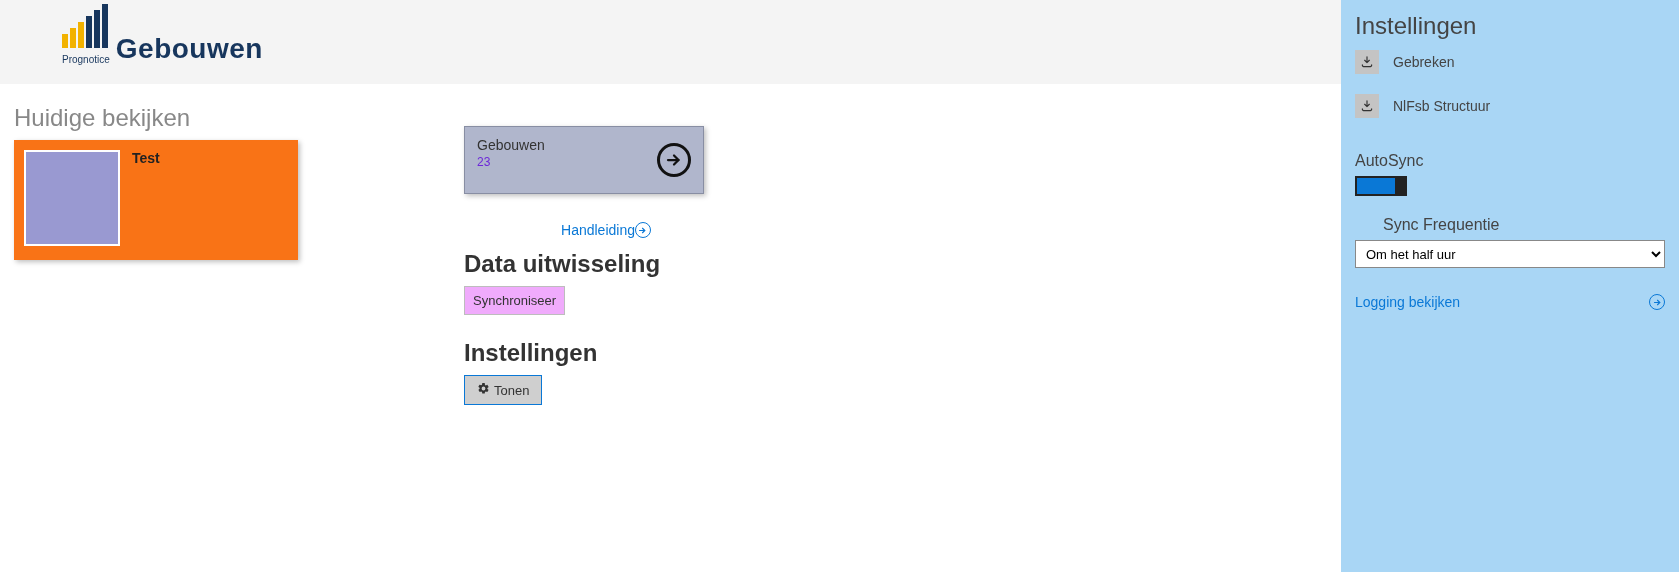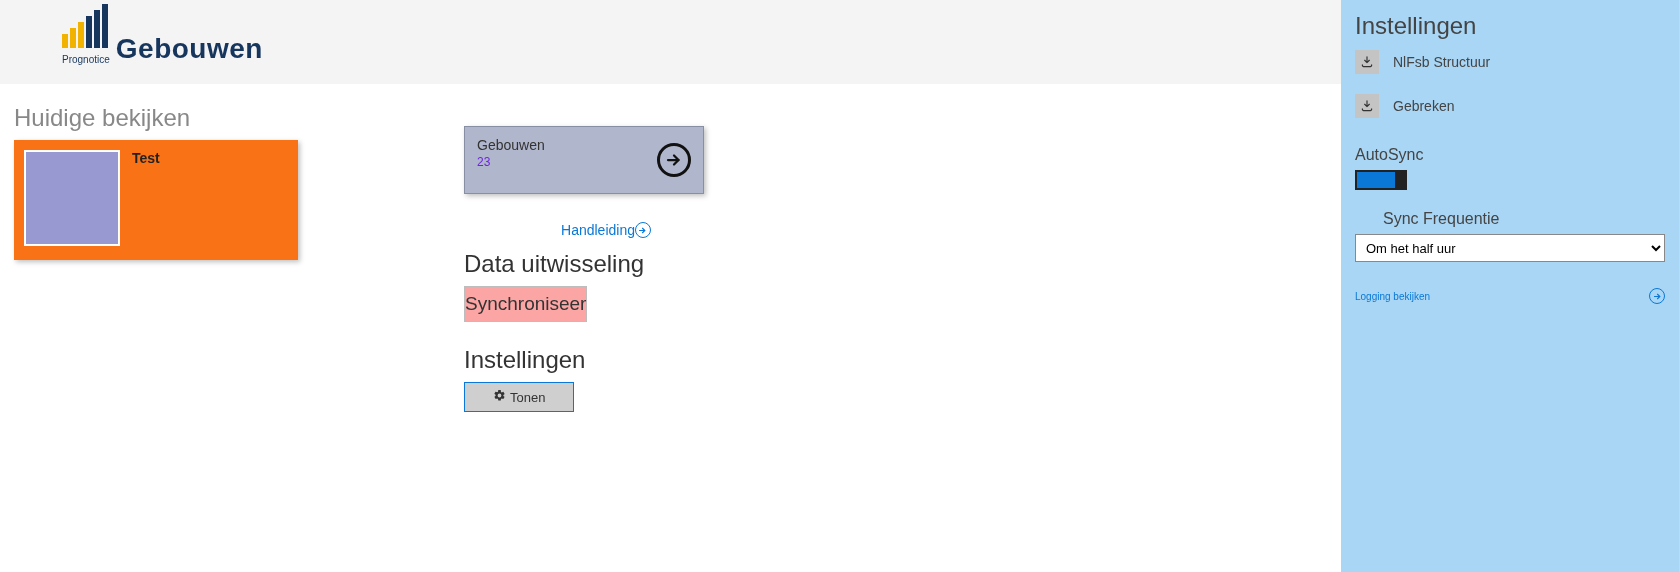--- a/index.html
+++ b/index.html
@@ -69,21 +69,21 @@
     flex-direction: column;
   }
   .section-title {
     font-size: 24px;
     font-weight: 300;
     color: #888888;
     margin: 10px 0 8px 0;
   }
   .section-title-dark {
     font-size: 24px;
-    font-weight: 400;
+    font-weight: 700;
     color: #333333;
     margin: 12px 0 8px 0;
   }
 
   .tile-test {
     width: 284px;
     height: 120px;
     background: #f97316;
     box-shadow: 2px 2px 5px rgba(0,0,0,0.25);
     padding: 10px;
@@ -154,34 +154,34 @@
     height: 16px;
     border: 1.5px solid #0a78d6;
     border-radius: 50%;
     display: flex;
     align-items: center;
     justify-content: center;
   }
   .link-row .link-icon svg { display:block; }
 
   .btn-grey {
-    background: #fca5a5;
+    background: #f0abfc;
     border: 1px solid #bdbdbd;
-    font-size: 19px;
+    font-size: 13px;
     color: #333;
-    padding: 6px 0;
+    padding: 6px 8px;
     cursor: pointer;
     width: fit-content;
   }
   .btn-grey-active {
     background: #cfcfcf;
     border: 1.5px solid #0a78d6;
     font-size: 13px;
     color: #333;
-    padding: 6px 28px;
+    padding: 6px 12px;
     cursor: pointer;
     width: fit-content;
     display: inline-flex;
     align-items: center;
     gap: 4px;
   }
 
   
   .sidebar {
     width: 338px;
@@ -213,21 +213,21 @@
     justify-content: center;
   }
   .sidebar .dl-label {
     font-size: 14px;
     color: #444;
   }
   .sidebar .sub-label {
     font-size: 16px;
     font-weight: 300;
     color: #444;
-    margin-top: 8px;
+    margin-top: 14px;
     margin-bottom: 6px;
   }
   .toggle {
     width: 52px;
     height: 20px;
     border: 2px solid #222;
     background: #0a78d6;
     position: relative;
     cursor: pointer;
   }
@@ -248,21 +248,21 @@
     padding: 2px 6px;
   }
   .sidebar-link-row {
     display: flex;
     align-items: center;
     justify-content: space-between;
     margin-top: 26px;
     cursor: pointer;
   }
   .sidebar-link-row .link {
-    font-size: 10px;
+    font-size: 14px;
     color: #0a78d6;
   }
 </style>
 </head>
 <body>
 
 <div class="app">
   <div class="main">
     <div class="topbar">
       <div class="logo">
@@ -332,31 +332,31 @@
   <div class="sidebar">
     <h2>Instellingen</h2>
 
     <div class="dl-item">
       <div class="dl-icon">
         <svg width="14" height="14" viewBox="0 0 24 24" fill="#333">
           <path d="M12 3v10m0 0l-4-4m4 4l4-4" stroke="#333" stroke-width="2" fill="none" stroke-linecap="round" stroke-linejoin="round"></path>
           <path d="M4 17c0 2 2 3 4 3h8c2 0 4-1 4-3" stroke="#333" stroke-width="2" fill="none" stroke-linecap="round"></path>
         </svg>
       </div>
-      <div class="dl-label">NlFsb Structuur</div>
+      <div class="dl-label">Gebreken</div>
     </div>
 
     <div class="dl-item">
       <div class="dl-icon">
         <svg width="14" height="14" viewBox="0 0 24 24" fill="#333">
           <path d="M12 3v10m0 0l-4-4m4 4l4-4" stroke="#333" stroke-width="2" fill="none" stroke-linecap="round" stroke-linejoin="round"></path>
           <path d="M4 17c0 2 2 3 4 3h8c2 0 4-1 4-3" stroke="#333" stroke-width="2" fill="none" stroke-linecap="round"></path>
         </svg>
       </div>
-      <div class="dl-label">Gebreken</div>
+      <div class="dl-label">NlFsb Structuur</div>
     </div>
 
 
     <div class="sub-label">AutoSync</div>
     <div class="toggle">
       <div class="knob"></div>
     </div>
 
     <div class="sub-label" style="margin-top:20px;margin-left:28px;">Sync Frequentie</div>
     <select class="select">

